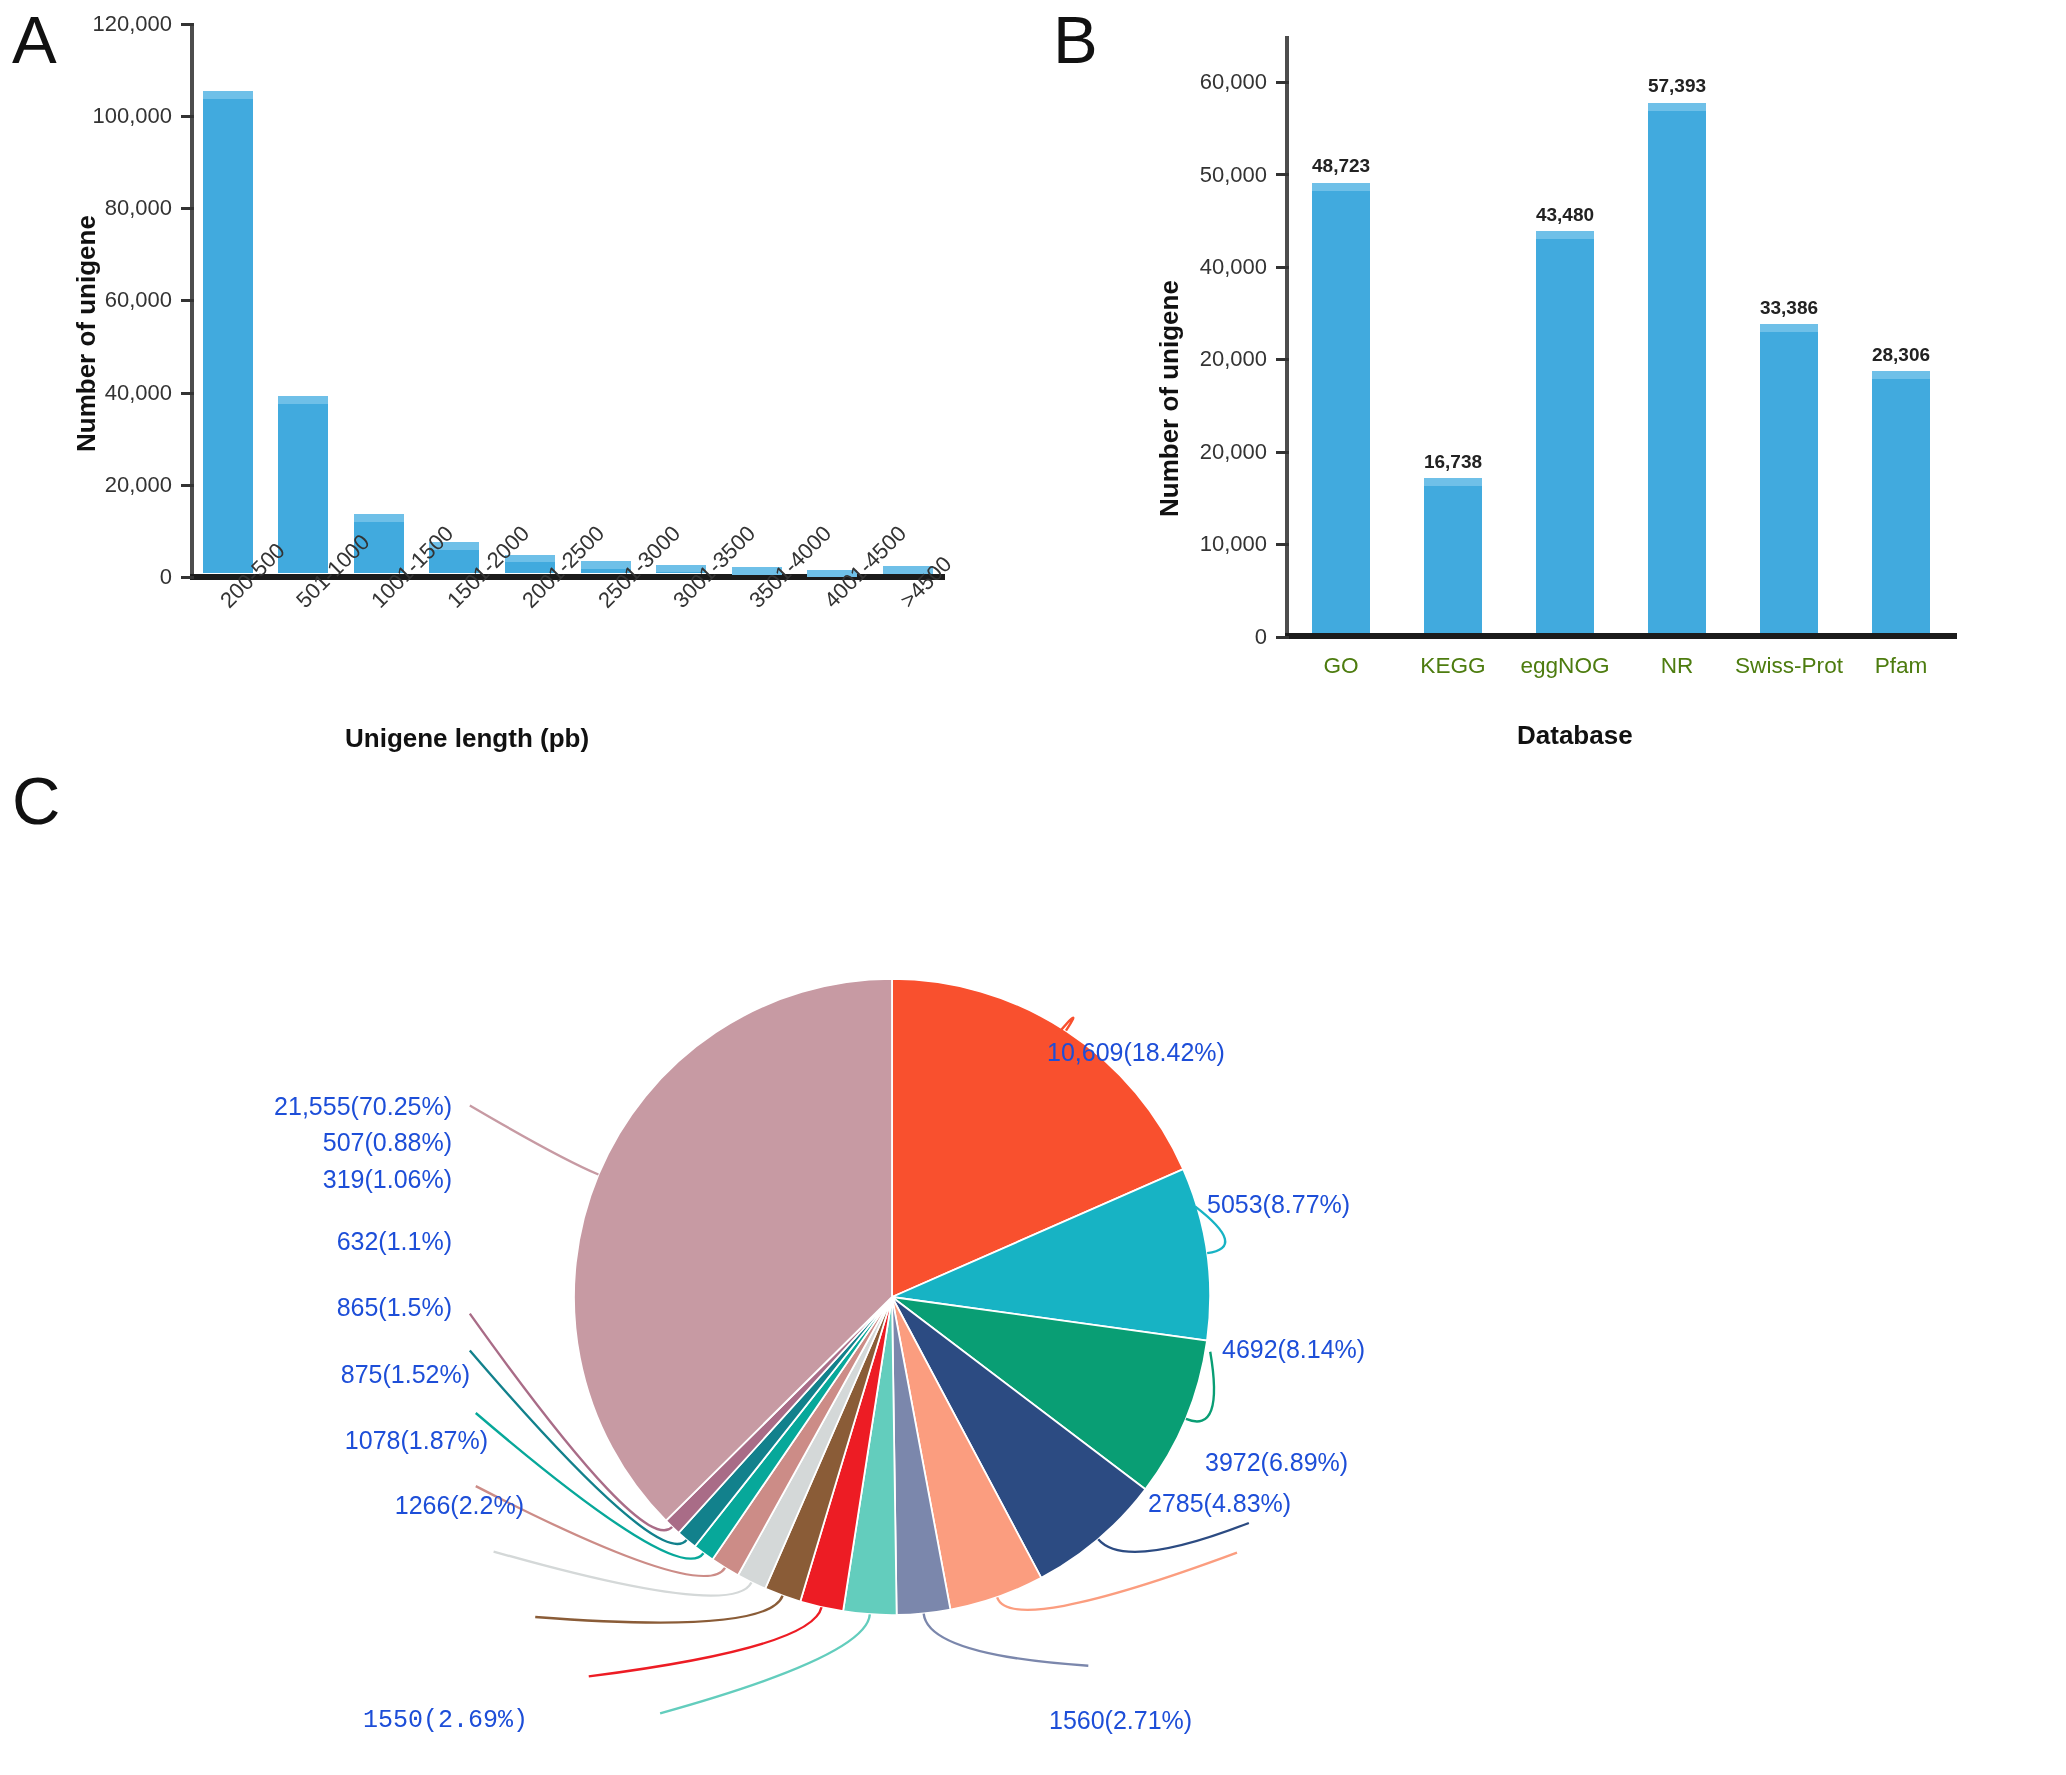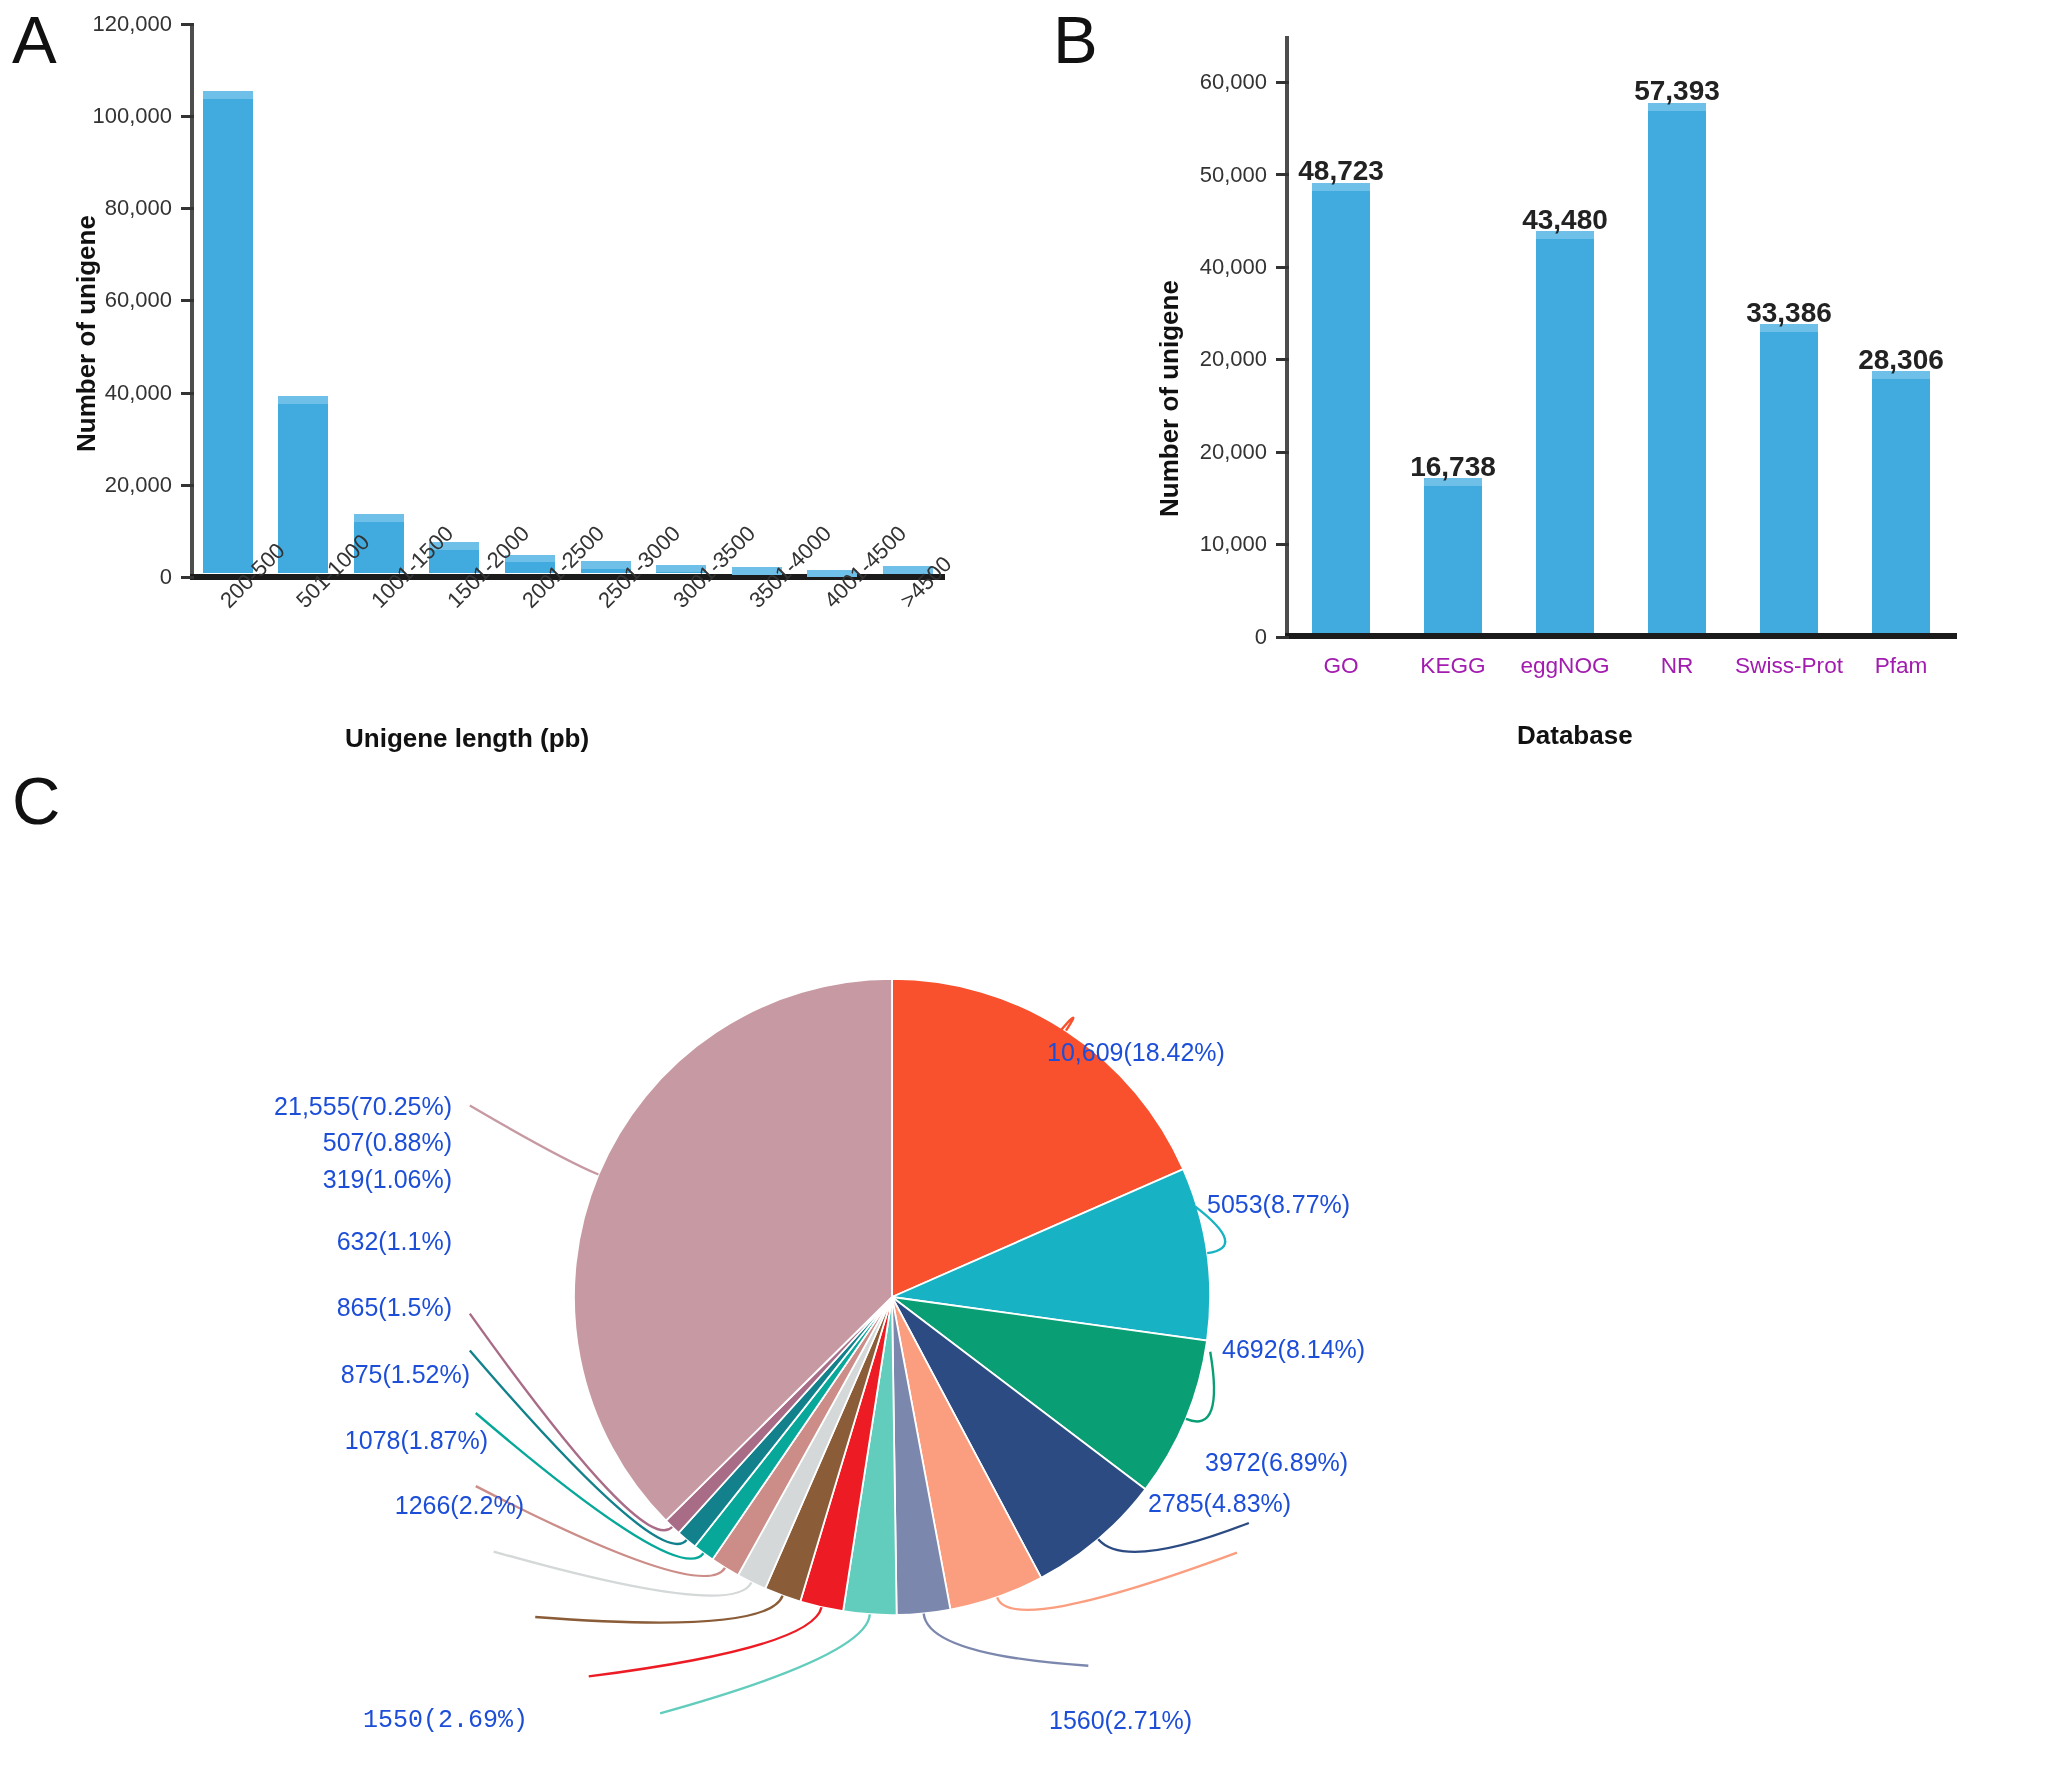--- a/index.html
+++ b/index.html
@@ -7,23 +7,23 @@
   .panel-letter{position:absolute;font-size:67px;font-weight:400;color:#111;line-height:1;}
 
   
   .axis-line{position:absolute;background:#4d4d4d;}
   .tick{position:absolute;background:#333;height:3px;width:13px;}
   .ytick-label{position:absolute;font-size:22px;color:#333;text-align:right;white-space:nowrap;}
   .axis-title{position:absolute;font-weight:bold;font-size:26px;color:#111;white-space:nowrap;}
   .ylabel-rot{transform-origin:0 0;transform:rotate(-90deg);}
   .bar{position:absolute;background:#41AADE;bottom:0;}
   .bar-top-hl{position:absolute;left:0;right:0;top:0;height:7.1px;background:#6FC0E8;}
-  .bar-val{position:absolute;font-size:28px;font-weight:bold;color:#222;white-space:nowrap;text-align:center;}
+  .bar-val{position:absolute;font-size:19px;font-weight:bold;color:#222;white-space:nowrap;text-align:center;}
   .xcat-rot{position:absolute;font-size:22px;color:#333;white-space:nowrap;transform-origin:left top;transform:rotate(-45deg);}
-  .xcat{position:absolute;font-size:22.6px;color:#a21caf;white-space:nowrap;text-align:center;}
+  .xcat{position:absolute;font-size:22.6px;color:#4d7c0f;white-space:nowrap;text-align:center;}
 
   
   #panelA{position:absolute;left:0;top:0;width:1035px;height:785px;}
   #panelA .plot{position:absolute;left:190px;top:24px;width:755px;height:553px;}
 
   
   #panelB{position:absolute;left:1035px;top:0;width:1031px;height:785px;}
   #panelB .plot{position:absolute;left:250px;top:36px;width:672px;height:601px;}
 
   

